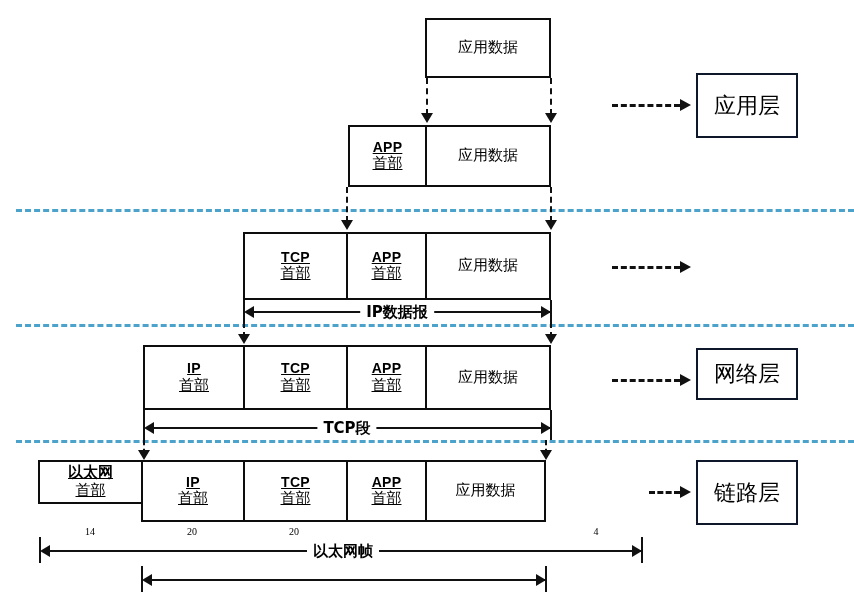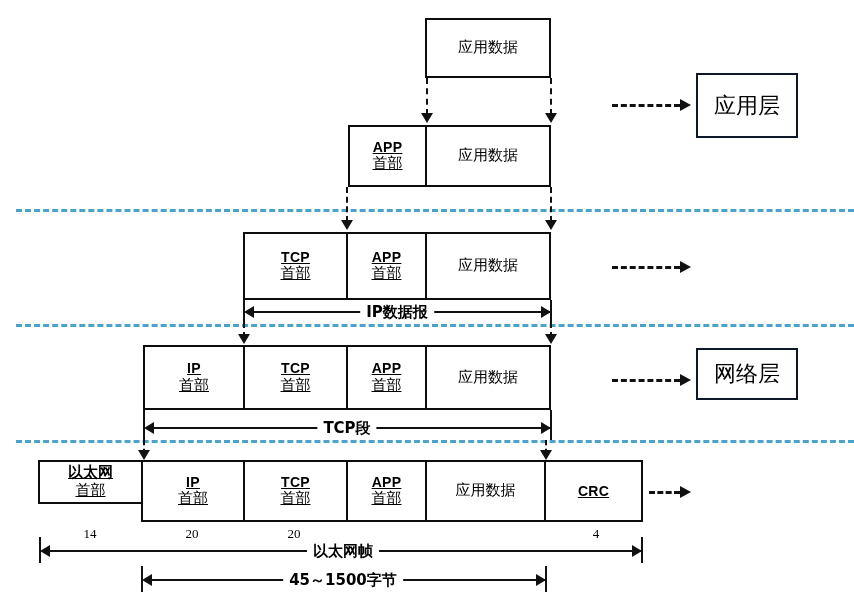--- a/index.html
+++ b/index.html
@@ -66,21 +66,21 @@
       border-top:6px solid transparent;border-bottom:6px solid transparent;
       border-left:10px solid #111;}
   .tick{position:absolute;width:0;border-left:2px solid #111;}
   .mlabel{
     position:absolute;background:#fff;padding:0 6px;
     font-family:"DejaVu Sans","Liberation Sans",sans-serif;
     font-size:15px;font-weight:bold;white-space:nowrap;
     transform:translate(-50%,-50%);
   }
   .bytelabel{
-    position:absolute;font-size:13px;font-family:"Liberation Serif","DejaVu Serif",serif;
+    position:absolute;font-size:10px;font-family:"Liberation Serif","DejaVu Serif",serif;
     transform:translateX(-50%);white-space:nowrap;
   }
 </style>
 </head>
 <body>
 
 <div id="stage">
 
   <div class="sep" style="left:8px;top:209px;width:838px;"></div>
   <div class="sep" style="left:8px;top:324px;width:838px;"></div>
@@ -192,54 +192,53 @@
   </div>
   <div class="cell hdr" style="left:338px;top:460px;width:81px;height:62px;">
     <span>
       <span class="l1 lat">APP</span>
       <span class="l2 cn">首部</span>
     </span>
   </div>
   <div class="cell cjk" style="left:417px;top:460px;width:121px;height:62px;">
     <span class="cn">应用数据</span>
   </div>
-  <div class="cell hdr" style="left:536px;top:460px;width:99px;height:62px;">
-    <span class="lat">CRC</span>
-  </div>
 
   <div class="bytelabel" style="left:82px;top:526px;">14</div>
   <div class="bytelabel" style="left:184px;top:526px;">20</div>
   <div class="bytelabel" style="left:286px;top:526px;">20</div>
   <div class="bytelabel" style="left:588px;top:526px;">4</div>
 
   <div class="tick" style="left:31px;top:537px;height:26px;"></div>
   <div class="tick" style="left:633px;top:537px;height:26px;"></div>
   <div class="measure" style="left:37px;top:550px;width:596px;"></div>
   <div class="aL" style="left:32px;top:545px;"></div>
   <div class="aR" style="left:624px;top:545px;"></div>
   <div class="mlabel" style="left:335px;top:551px;">以太网帧</div>
 
   <div class="tick" style="left:133px;top:566px;height:26px;"></div>
   <div class="tick" style="left:537px;top:566px;height:26px;"></div>
   <div class="measure" style="left:139px;top:579px;width:398px;"></div>
   <div class="aL" style="left:134px;top:574px;"></div>
   <div class="aR" style="left:528px;top:574px;"></div>
-  <div class="mlabel" style="left:335px;top:580px;">45～1500字节</div>
 
   <div class="hdash" style="left:604px;top:104px;width:68px;"></div>
   <div class="arrowright" style="left:672px;top:99px;"></div>
   <div class="layerbox" style="left:688px;top:73px;width:102px;height:65px;">
     <span>应用层</span>
   </div>
 
   <div class="hdash" style="left:604px;top:266px;width:68px;"></div>
   <div class="arrowright" style="left:672px;top:261px;"></div>
 
   <div class="hdash" style="left:604px;top:379px;width:68px;"></div>
   <div class="arrowright" style="left:672px;top:374px;"></div>
   <div class="layerbox" style="left:688px;top:348px;width:102px;height:52px;">
     <span>网络层</span>
   </div>
 
   <div class="hdash" style="left:641px;top:491px;width:31px;"></div>
   <div class="arrowright" style="left:672px;top:486px;"></div>
+  <div class="layerbox" style="left:688px;top:460px;width:102px;height:65px;">
+    <span>链路层</span>
+  </div>
 
 </div>
 
 </body></html>

